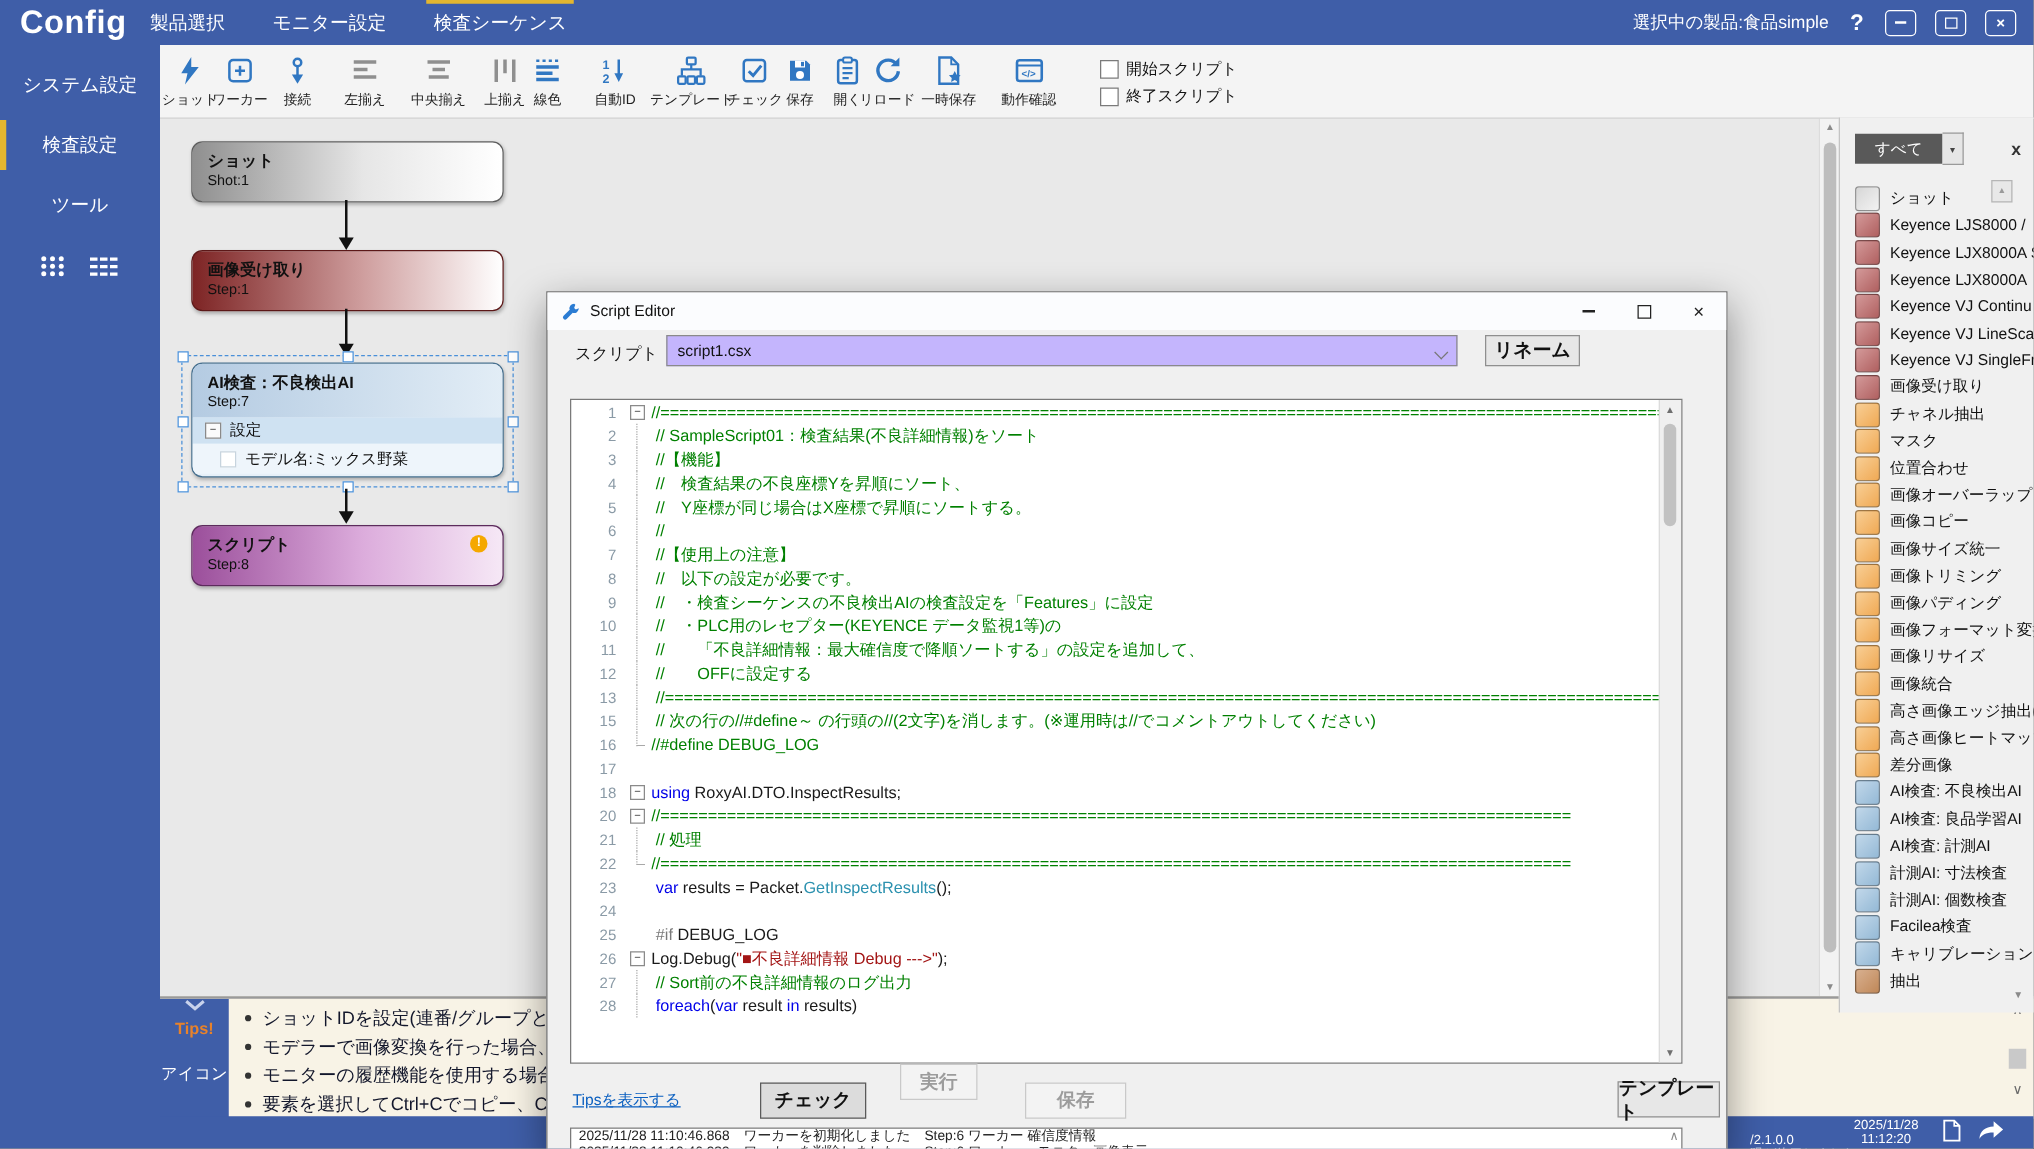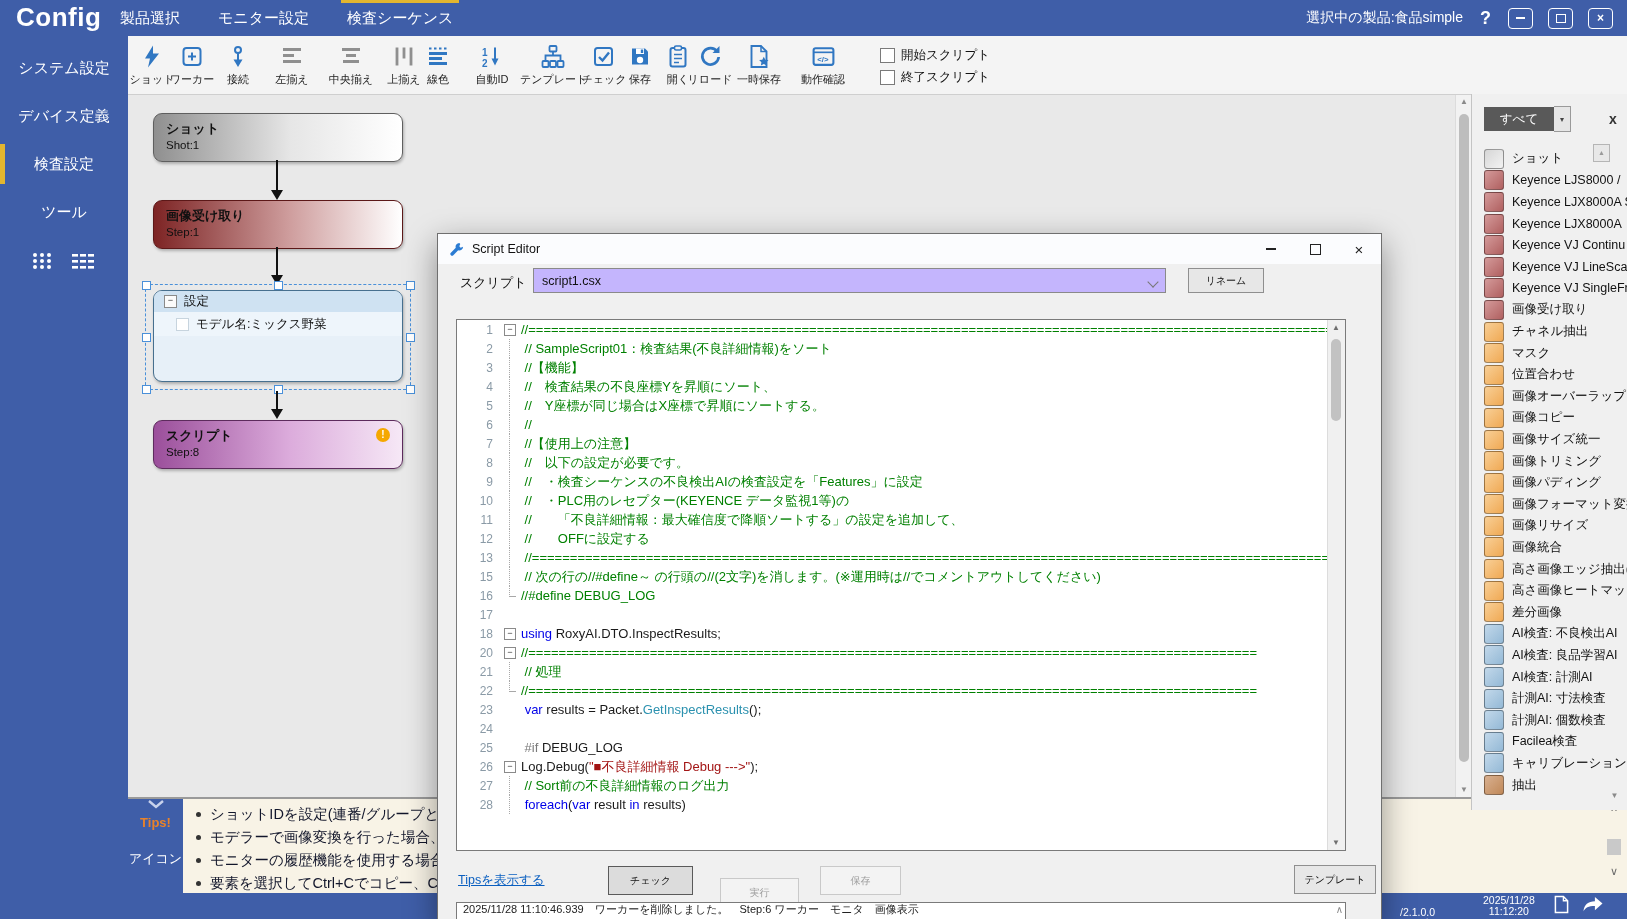--- a/index.html
+++ b/index.html
@@ -101,26 +101,26 @@
   .dlg-btns{position:absolute;right:0;top:0;height:30px;display:flex;}
   .dlg-btn{width:44px;height:30px;display:flex;align-items:center;justify-content:center;color:#222;}
   .dlg-btn .dash{width:10px;height:1.5px;background:#222;}
   .dlg-btn .sq{width:9px;height:9px;border:1.2px solid #222;}
   .dlg-btn .x{font-size:15px;line-height:1;}
   .dlg-icon{margin-left:11px;display:flex;}
   .script-row-label{position:absolute;left:22px;top:40px;font-size:13px;color:#111;}
   .combo{position:absolute;left:95px;top:34px;width:633px;height:25px;background:#c4b5fd;border:1px solid #8a8a8a;
          font-size:12.5px;color:#111;display:flex;align-items:center;padding-left:8px;box-sizing:border-box;}
   .combo-chev{position:absolute;right:8px;top:9px;width:7px;height:7px;border-left:1.4px solid #777;border-bottom:1.4px solid #777;transform:rotate(-45deg);}
-  .btn{position:absolute;background:#eee;border:1px solid #8f8f8f;font-size:10px;color:#111;
-       display:flex;align-items:center;justify-content:center;box-sizing:border-box;}
+  .btn{position:absolute;background:#eee;border:1px solid #8f8f8f;font-size:15px;color:#111;
+       display:flex;align-items:center;justify-content:center;box-sizing:border-box;font-weight:bold;}
   .btn-rename{left:750px;top:34px;width:76px;height:25px;background:#e7e7e7;}
   .btn-check{left:170px;top:632px;width:85px;height:29px;background:#dcdcdc;border:1px solid #5a5a5a;}
   .btn-run,.btn-save{color:#9c9c9c;background:#f3f3f3;border:1px solid #c9c9c9;}
-  .btn-run{left:282px;top:644px;width:79px;height:29px;}
+  .btn-run{left:282px;top:617px;width:62px;height:29px;}
   .btn-save{left:382px;top:632px;width:81px;height:29px;}
   .btn-template{left:856px;top:631px;width:82px;height:29px;background:#e7e7e7;}
   .tips-link{position:absolute;left:20px;top:638px;font-size:12.5px;color:#0a5fc0;text-decoration:underline;}
   
   .code{position:absolute;left:18px;top:85px;width:890px;height:532px;background:#fff;border:1px solid #7a7a7a;box-sizing:border-box;overflow:hidden;}
   .code-inner{position:absolute;left:0;top:0;right:17px;bottom:0;overflow:hidden;}
   .cline{height:19px;display:flex;align-items:center;white-space:pre;}
   .cnum{width:36px;text-align:right;font-size:12px;color:#8a9aa6;flex:none;padding-right:8px;}
   .cfold{width:20px;flex:none;height:19px;position:relative;}
   .fm{position:absolute;left:3px;top:4px;width:10px;height:10px;border:1px solid #8a8a8a;background:#fff;
@@ -161,21 +161,20 @@
       <div class="winbtn">
           <div class="x">×</div>
         </div>
     </div>
   </div>
 
   <div class="sidebar">
     <div style="height:8px"></div>
     <div>
         <div class="side-item">システム設定</div>
-        <div class="side-item">デバイス定義</div>
         <div class="side-item active">検査設定</div>
         <div class="side-item">ツール</div>
       </div>
     <div class="side-icons">
       <span>
         <svg width="22" height="22" viewBox="0 0 22 22">
             <g fill="#fff">
               <circle cx="4" cy="5" r="2"></circle>
               <circle cx="11" cy="5" r="2"></circle>
               <circle cx="18" cy="5" r="2"></circle>
@@ -372,20 +371,24 @@
     <div class="flow-head" style="left:143px;top:96px"></div>
 
     <div class="node node-red">
       <div class="node-title">画像受け取り</div>
       <div class="node-sub">Step:1</div>
     </div>
     <div class="flow-arrow" style="left:148px;top:153px;height:30px"></div>
     <div class="flow-head" style="left:143px;top:181px"></div>
 
     <div class="node node-ai">
+      <div class="ai-head">
+        <div class="node-title">AI検査：不良検出AI</div>
+        <div class="node-sub">Step:7</div>
+      </div>
       <div class="ai-row1">
         <div class="collapse-box">−</div>
         <span>設定</span>
       </div>
       <div class="ai-row2">
         <div class="blank-box"></div>
         <span>モデル名:ミックス野菜</span>
       </div>
     </div>
     <div class="sel-rect"></div>
@@ -668,19 +671,20 @@
     </div>
 
     <div class="tips-link">Tipsを表示する</div>
     <div class="btn btn-check">チェック</div>
     <div class="btn btn-run">実行</div>
     <div class="btn btn-save">保存</div>
     <div class="btn btn-template">テンプレート</div>
 
     <div class="logbox">
       <div>
+          <div class="logline">2025/11/28 11:10:46.868　ワーカーを初期化しました　Step:6 ワーカー 確信度情報</div>
           <div class="logline">2025/11/28 11:10:46.939　ワーカーを削除しました。　Step:6 ワーカー　モニタ　画像表示</div>
         </div>
       <div class="log-up">∧</div>
     </div>
   </div>
 
 </div>
 
 </body></html>

